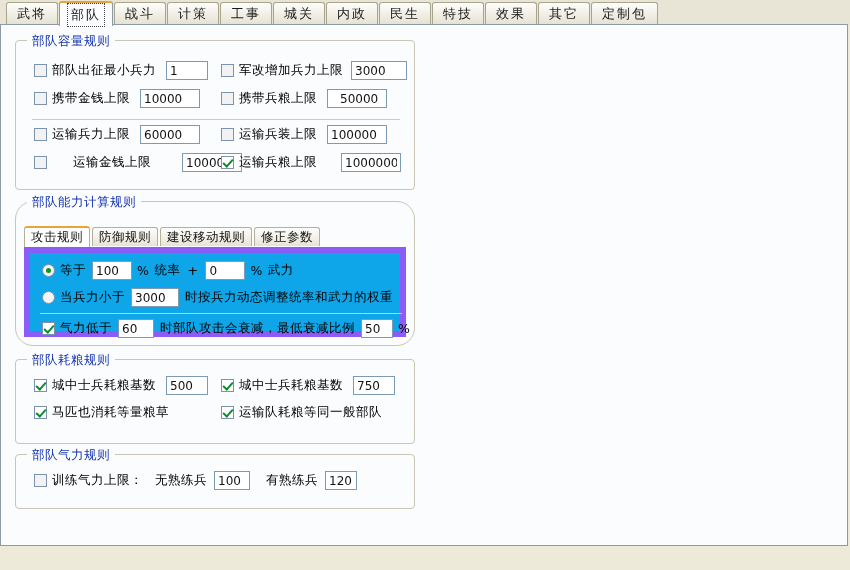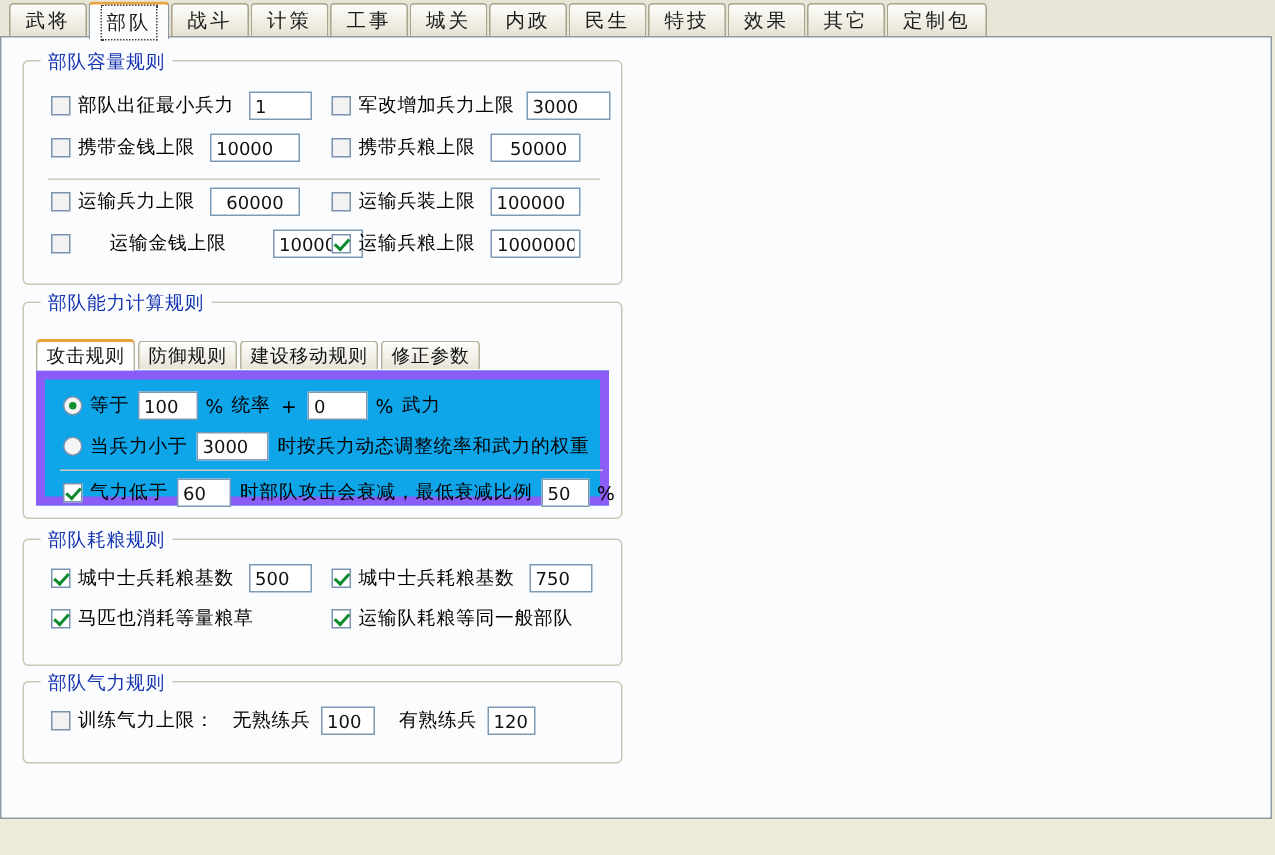--- a/index.html
+++ b/index.html
@@ -261,43 +261,43 @@
       <span class="cb"></span>
       <span class="lbl">携带兵粮上限</span>
       <input class="inp" style="width: 60px; margin-left: 10px; padding-left: 12px;" value="50000">
     </div>
 
     <div class="sep" style="left:16px; top:78px; width:368px;"></div>
 
     <div class="row" style="left:18px; top:84px;">
       <span class="cb"></span>
       <span class="lbl">运输兵力上限</span>
-      <input class="inp" style="width: 60px; margin-left: 10px; text-align: center;" value="60000">
+      <input class="inp" style="width: 60px; margin-left: 10px;" value="60000">
     </div>
 
     <div class="row" style="left:205px; top:84px;">
       <span class="cb"></span>
       <span class="lbl">运输兵装上限</span>
       <input class="inp" style="width: 60px; margin-left: 10px;" value="100000">
     </div>
 
     <div class="row" style="left:18px; top:112px;gap:21px;">
       <span class="cb"></span>
       <span class="lbl">运输金钱上限</span>
       <input class="inp" style="width: 60px; margin-left: 10px;" value="100000">
     </div>
 
     <div class="row" style="left:205px; top:112px;">
       <span class="cb checked"></span>
       <span class="lbl">运输兵粮上限</span>
-      <input class="inp" style="width: 60px; margin-left: 10px;" value="1000000">
+      <input class="inp" style="width: 60px; margin-left: 24px;" value="1000000">
     </div>
   </div>
 
-  <div class="group" style="left:14px; top:176px; width:400px; height:145px;">
+  <div class="group" style="left:14px; top:176px; width:400px; height:145px;border-radius:18px;">
     <div class="gtitle">部队能力计算规则</div>
 
     <div class="innertabs" style="left:8px; top:24px;">
       <div class="itab active">
           <span>攻击规则</span>
         </div>
       <div class="itab">
           <span>防御规则</span>
         </div>
       <div class="itab">

